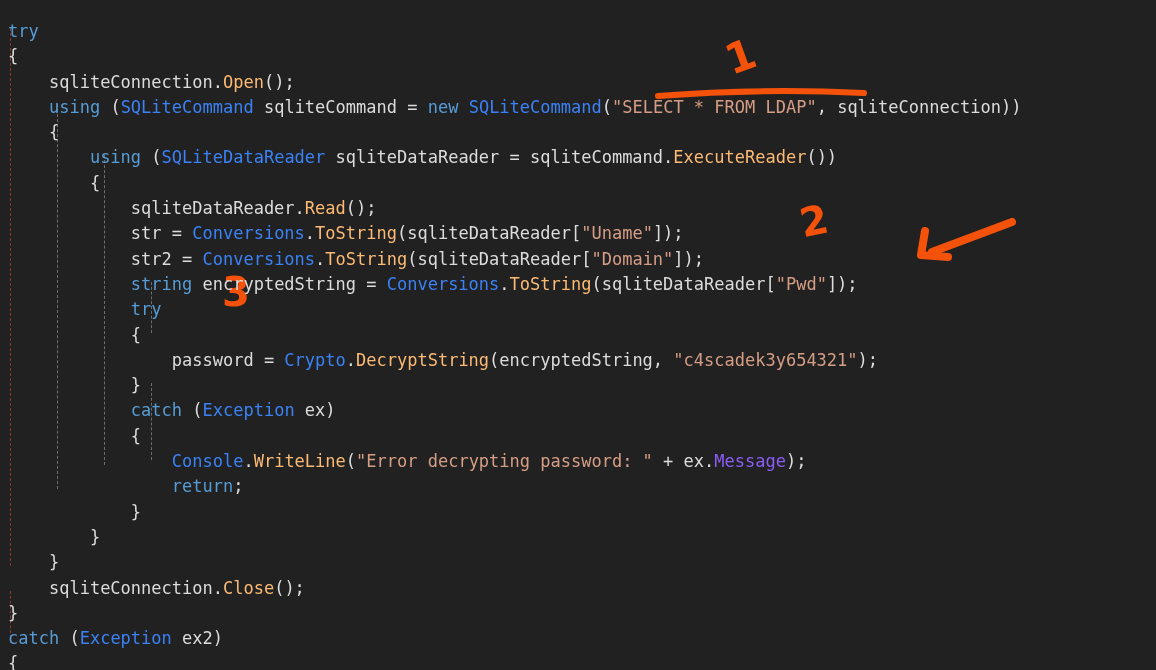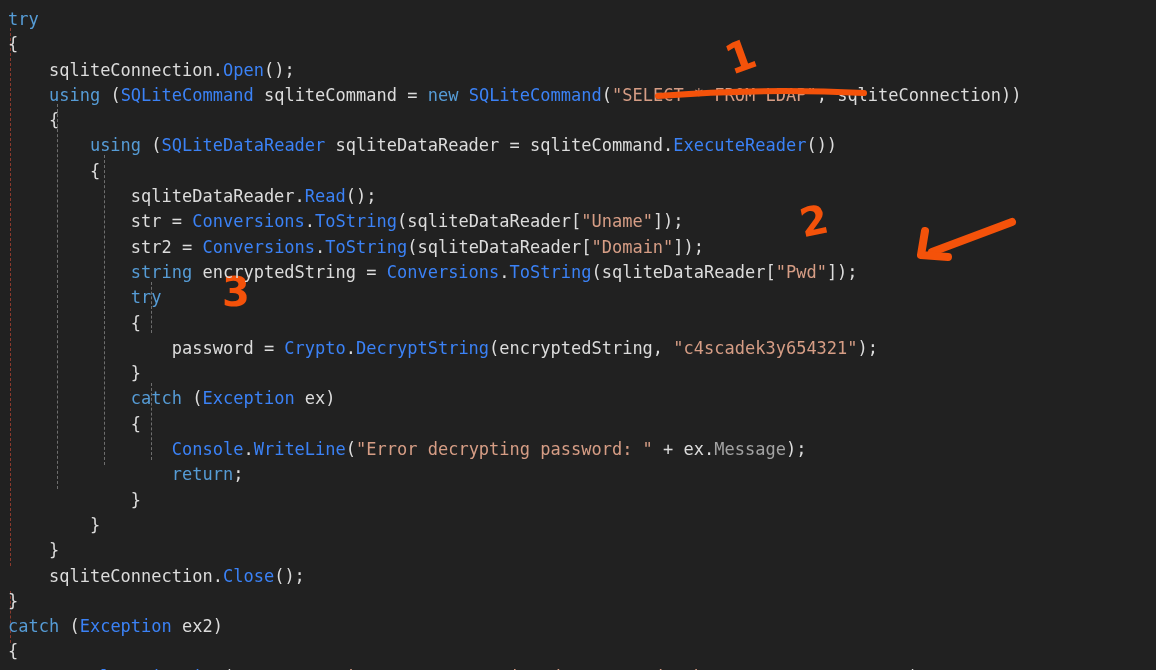--- a/index.html
+++ b/index.html
@@ -12,40 +12,40 @@
     width: 1156px;
     height: 670px;
     background: #212121;
     overflow: hidden;
     font-family: "DejaVu Sans Mono", "Liberation Mono", monospace;
     font-size: 17px;
     line-height: 25.3px;
   }
   #code {
     position: absolute;
-    left: 0; top: 4px;
+    left: 0; top: 16px;
     width: 1156px;
     height: 560px;
     padding: 3px 0 16px 0;
     box-sizing: border-box;
     white-space: pre;
     z-index: 2;
   }
   .ln {
     height: 25.3px;
     padding-left: 8px;
     white-space: pre;
   }
   
   .kw   { color: #569cd6; }            
   .typ  { color: #3b82f6; }            
-  .mth  { color: #3b82f6; }            
+  .mth  { color: #fdba74; }            
   .str  { color: #d69d85; }            
   .pln  { color: #dcdcdc; }            
-  .prop { color: #a3a3a3; }            
+  .prop { color: #8b5cf6; }            
 
   
   .guide {
     position: absolute;
     width: 0;
     z-index: 1;
     border-left: 1px dashed #8a3a2d;
   }
   .guide.g2, .guide.g3, .guide.g4, .guide.g5 {
     border-left: 1px dashed #6e6e6e;

